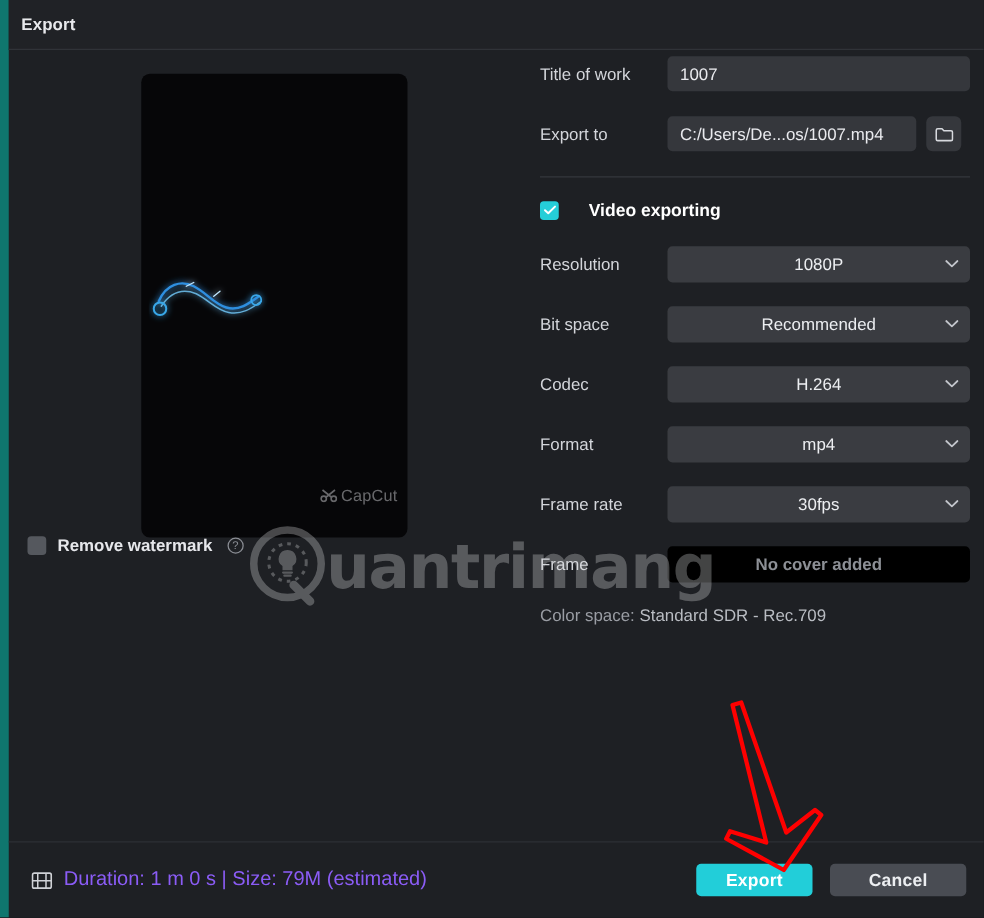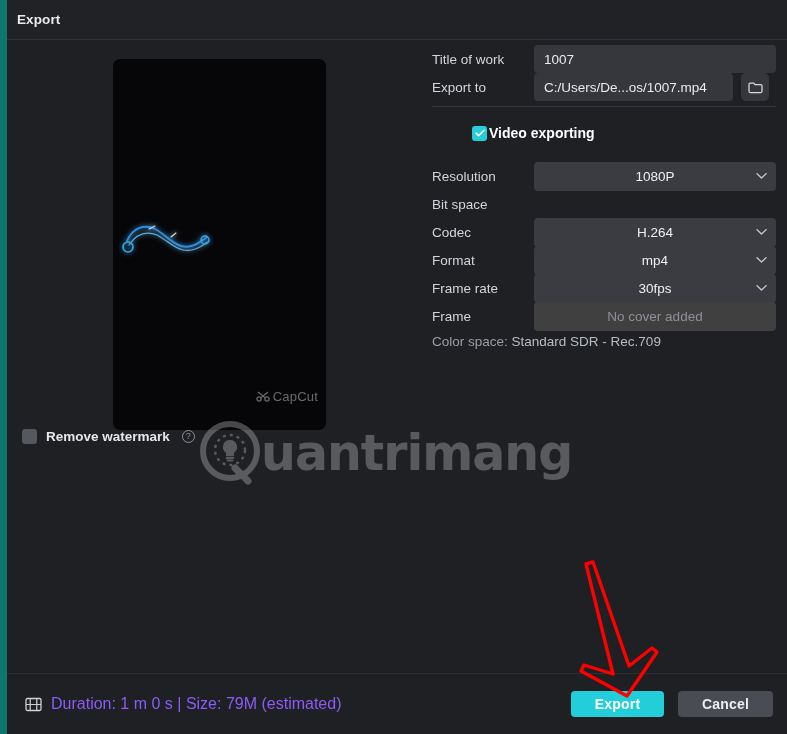--- a/index.html
+++ b/index.html
@@ -77,21 +77,21 @@
     font-size: 9px; line-height: 11px; text-align: center;
     margin-left: 3px;
   }
   
   .right-col {
     flex: 1 1 auto; position: relative;
     padding-top: 5px;
   }
   .field-row {
     display: flex; align-items: center;
-    height: 28px; 
+    height: 28px; margin-bottom: 20px;
   }
   .field-label {
     width: 102px; flex: 0 0 102px;
     font-size: 13.5px; color: #d3d5da;
   }
   .input-box {
     flex: 1 1 auto; height: 28px;
     background: #35373c; border-radius: 4px;
     display: flex; align-items: center;
     padding: 4px 10px;
@@ -103,23 +103,22 @@
     width: 28px; height: 28px; flex: 0 0 28px;
     background: #35373c; border-radius: 5px;
     display: flex; align-items: center; justify-content: center;
     margin-right: 11px;
   }
   .divider {
     height: 1px; background: #34373c;
     margin: 5px 11px 18px 0;
   }
   .check-row {
-    display: flex; align-items: center; gap: 2px;
+    display: flex; align-items: center; gap: 24px;
     margin-bottom: 21px;
-    margin-left: 40px;
   }
   .check-on {
     width: 15px; height: 15px; border-radius: 3px;
     background: #25ced8;
     display: flex; align-items: center; justify-content: center;
   }
   .check-on svg { display: block; }
   .check-label {
     font-size: 14px; font-weight: 700; color: #ffffff;
   }
@@ -129,21 +128,21 @@
     display: flex; align-items: center; justify-content: center;
     position: relative;
     font-size: 13.5px; color: #eceef1;
     margin-right: 11px;
   }
   .select-box .chev {
     position: absolute; right: 9px; top: 50%;
     transform: translateY(-50%);
   }
   .select-box.disabled {
-    background: #404040; color: #8d9096; font-weight: 400;
+    background: #000000; color: #8d9096; font-weight: 700;
   }
   .colorspace {
     font-size: 13.5px; color: #9a9da4;
     margin-top: 4px;
   }
   .colorspace b { color: #b9bcc2; font-weight: 400; }
   
   .footer {
     flex: 0 0 61px; height: 61px;
     border-top: 1px solid #2c2f34;
@@ -163,21 +162,21 @@
   .btn {
     height: 26px; border-radius: 4px;
     display: flex; align-items: center; justify-content: center;
     font-size: 14px; font-weight: 700;
     letter-spacing: .2px;
   }
   .btn-export {
     width: 93px; background: #22ced9; color: #ffffff;
   }
   .btn-cancel {
-    width: 95px; background: #494c53; color: #eceef1;
+    width: 109px; background: #494c53; color: #eceef1;
   }
   
   .quantrimang-wm {
     position: absolute; left: 188px; top: 418px;
     display: flex; align-items: center;
     opacity: .30; pointer-events: none;
     z-index: 6;
   }
   .qt-text {
     font-size: 49px; font-weight: 700; color: #dfe0e2;
@@ -277,20 +276,26 @@
         <div class="select-box">
           <span>1080P</span>
           <svg class="chev" width="11" height="7" viewBox="0 0 11 7">
             <path d="M1 1.3 L5.5 5.6 L10 1.3" fill="none" stroke="#c2c5cb" stroke-width="1.4" stroke-linecap="round" stroke-linejoin="round"></path>
           </svg>
         </div>
       </div>
 
       <div class="field-row">
         <span class="field-label">Bit space</span>
+        <div class="select-box">
+          <span>Recommended</span>
+          <svg class="chev" width="11" height="7" viewBox="0 0 11 7">
+            <path d="M1 1.3 L5.5 5.6 L10 1.3" fill="none" stroke="#c2c5cb" stroke-width="1.4" stroke-linecap="round" stroke-linejoin="round"></path>
+          </svg>
+        </div>
       </div>
 
       <div class="field-row">
         <span class="field-label">Codec</span>
         <div class="select-box">
           <span>H.264</span>
           <svg class="chev" width="11" height="7" viewBox="0 0 11 7">
             <path d="M1 1.3 L5.5 5.6 L10 1.3" fill="none" stroke="#c2c5cb" stroke-width="1.4" stroke-linecap="round" stroke-linejoin="round"></path>
           </svg>
         </div>

